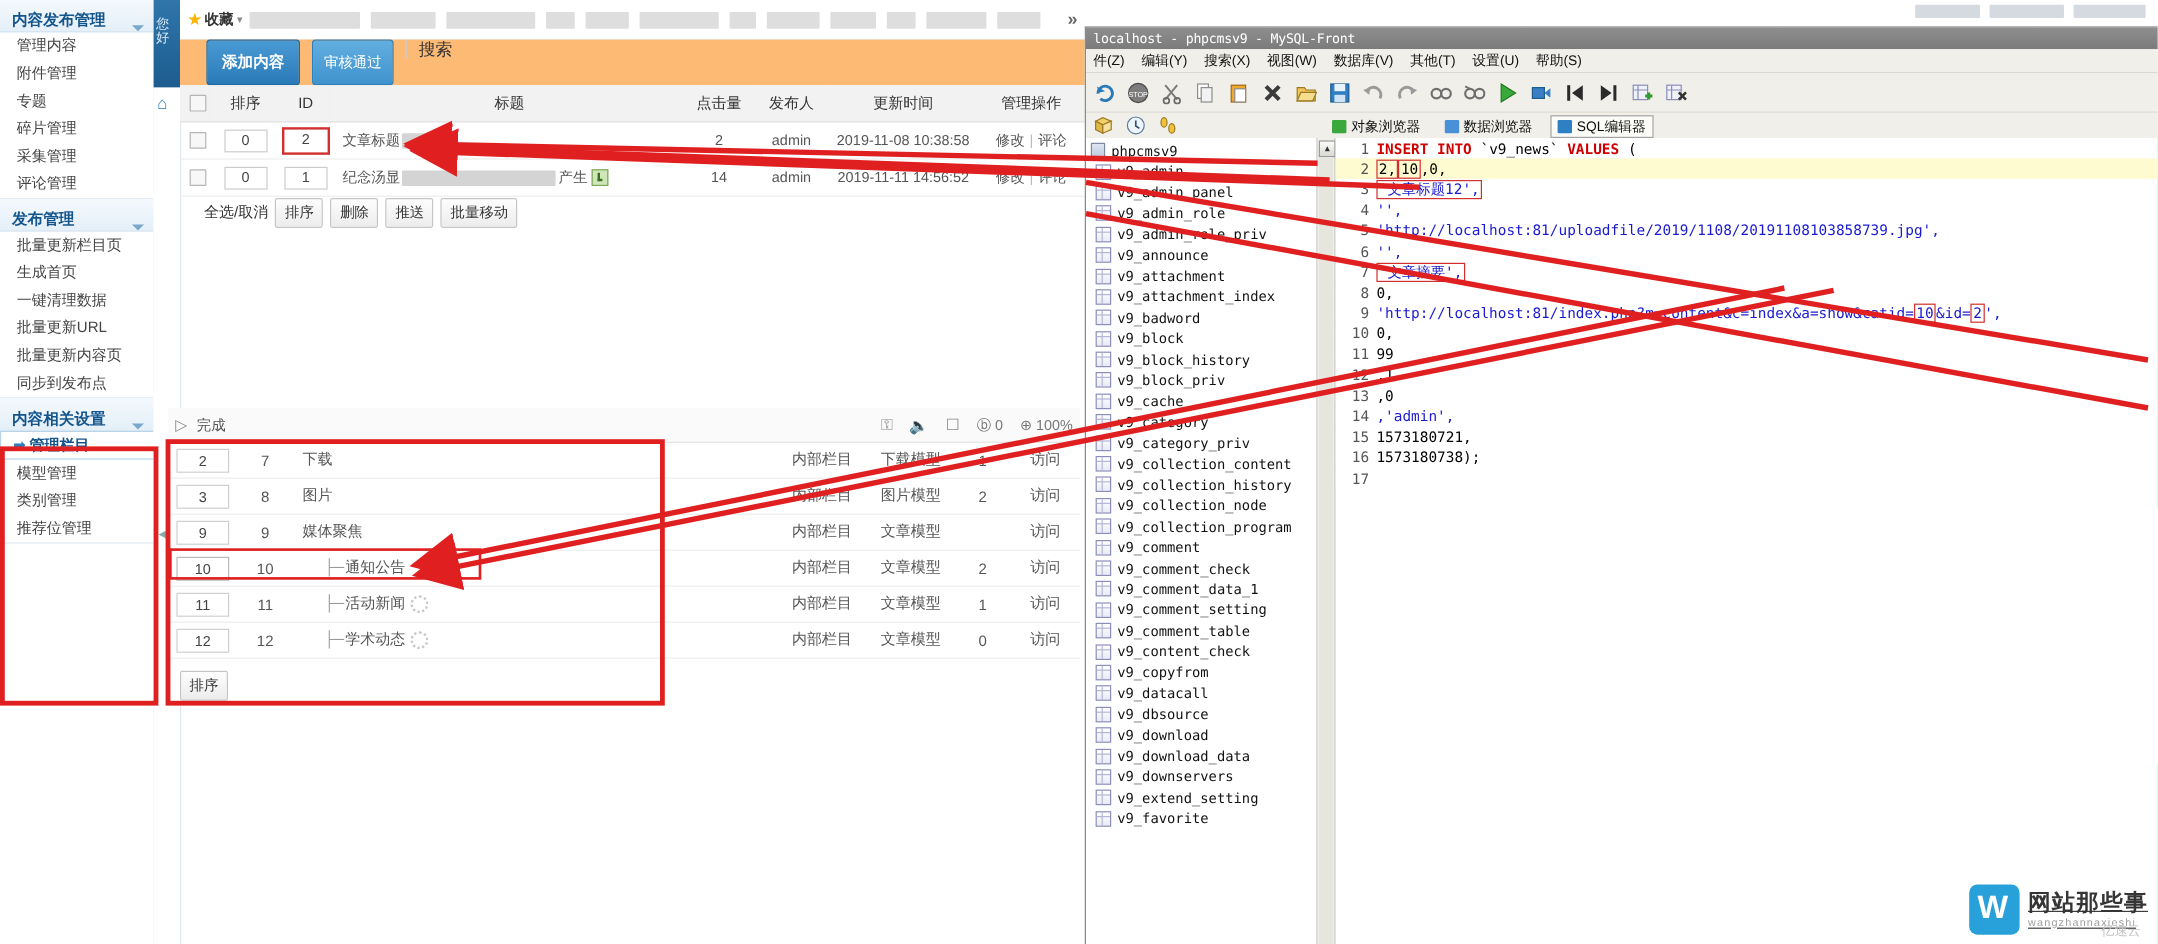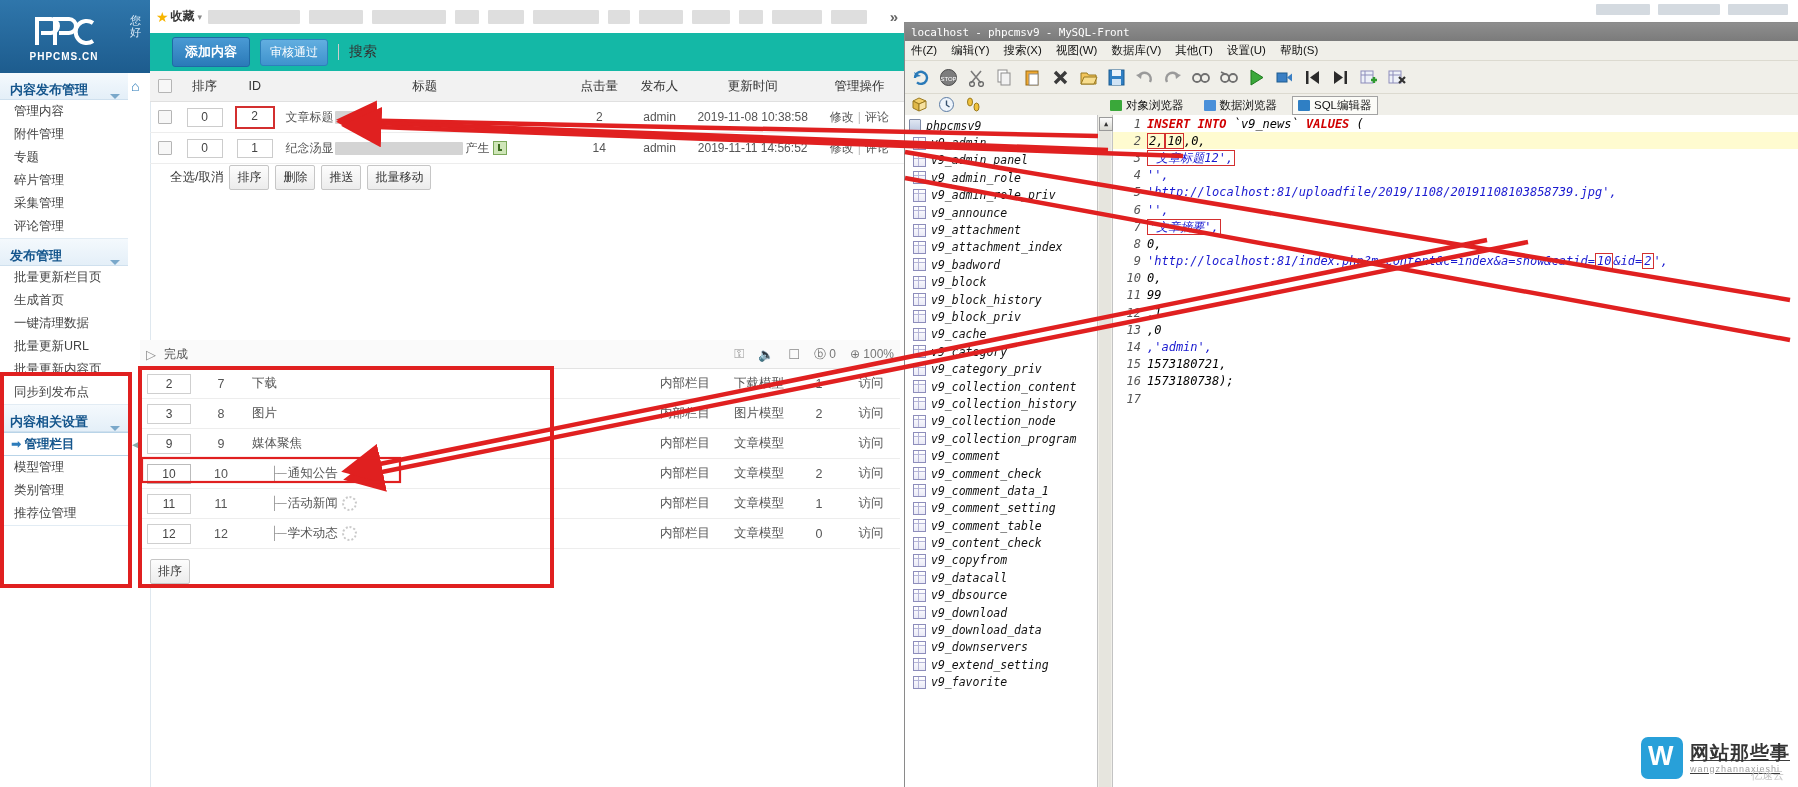--- a/index.html
+++ b/index.html
@@ -30,21 +30,21 @@
   #phpcms-main{position:absolute;left:128px;top:0;width:776px;height:787px;background:#fff;}
   #greet-strip{position:absolute;left:0;top:0;width:22px;height:73px;background:linear-gradient(#2f76ab,#1d5c8e);color:#cfe4f5;font-size:11px;}
   #greet-text{position:absolute;left:2px;top:14px;width:20px;color:#dbeaf7;font-size:11px;line-height:12px;}
   #fav-bar{position:absolute;left:22px;top:0;right:0;height:33px;background:#fff;border-bottom:1px solid #dcdcdc;display:flex;align-items:center;padding-left:6px;}
   #fav-bar .star{color:#f7b500;font-size:14px;margin-right:2px;}
   #fav-bar .fav-label{font-size:12px;color:#333;font-weight:bold;}
   #fav-bar .fav-caret{margin:0 6px 0 3px;color:#888;font-size:9px;}
   .blur-chip{height:14px;background:#d8d8d8;border-radius:1px;margin-right:9px;opacity:.85;}
   #fav-more{position:absolute;right:6px;top:8px;color:#666;font-size:15px;font-weight:bold;}
 
-  #toolbar-row{position:absolute;left:22px;top:33px;right:0;height:38px;display:flex;align-items:center;padding-left:22px;background:#14b8a6;}
+  #toolbar-row{position:absolute;left:22px;top:33px;right:0;height:38px;display:flex;padding-left:22px;background:#fdba74;}
   .btn-primary{background:linear-gradient(#4a9ad4,#2a7ab8);border:1px solid #1f6aa5;color:#fff;font-weight:bold;
     font-size:13px;border-radius:3px;padding:5px 12px;cursor:pointer;}
   .btn-second{background:linear-gradient(#62aee0,#3f93cd);border:1px solid #2d80bb;color:#fff;
     font-size:12px;border-radius:3px;padding:4px 9px;margin-left:10px;cursor:pointer;}
   .tool-sep{width:1px;height:16px;background:#ccc;margin:0 10px;}
   .tool-link{font-size:14px;color:#333;cursor:pointer;}
 
   #home-col{position:absolute;left:0;top:73px;width:22px;bottom:0;background:#fff;border-right:1px solid #dfe8ef;}
   #home-icon{position:absolute;left:3px;top:5px;color:#2a7ab8;font-size:14px;}
   #left-collapse{position:absolute;left:4px;top:365px;color:#8aa;font-size:11px;cursor:pointer;}
@@ -93,21 +93,21 @@
   #mf-menu span{cursor:pointer;}
   #mf-toolbar{height:32px;background:#f0efe9;border-bottom:1px solid #dcdad0;display:flex;align-items:center;gap:9px;padding-left:6px;}
   #mf-toolbar2{height:22px;background:#f0efe9;border-bottom:1px solid #dcdad0;display:flex;align-items:center;gap:8px;padding-left:6px;position:relative;}
   .tb-ic{width:19px;height:19px;display:inline-block;position:relative;cursor:pointer;}
   #mf-tabs{position:absolute;left:200px;display:flex;align-items:center;gap:10px;font-size:11.5px;
     font-family:"Liberation Sans",sans-serif;color:#111;}
   .mf-tab{display:flex;align-items:center;gap:4px;padding:1px 5px;cursor:pointer;}
   .mf-tab.sel{border:1px solid #a3a3a3;background:#fbfbf7;}
   .tabdot{width:12px;height:11px;display:inline-block;border-radius:1px;}
 
-  #mf-body{position:absolute;left:0;top:92px;right:0;bottom:0;display:flex;background:#86efac;font-style:italic;}
+  #mf-body{position:absolute;left:0;top:92px;right:0;bottom:0;display:flex;background:#86efac;}
   #mf-tree{width:192px;background:#fff;border-right:1px solid #c3c3c3;overflow:hidden;padding-top:2px;}
   .tree-row{height:17.4px;display:flex;align-items:center;gap:5px;padding-left:8px;font-size:11.5px;color:#111;
     font-family:"DejaVu Sans Mono",monospace;white-space:nowrap;cursor:pointer;}
   .tree-row.dbroot{padding-left:4px;font-weight:normal;}
   .tbl-ic{width:11px;height:11px;border:1px solid #8d8dbb;background:
     linear-gradient(#fff,#eaeaf6);display:inline-block;position:relative;flex:none;}
   .tbl-ic:before{content:"";position:absolute;left:0;right:0;top:3px;height:1px;background:#b6b6d8;}
   .tbl-ic:after{content:"";position:absolute;top:0;bottom:0;left:4px;width:1px;background:#b6b6d8;}
   .db-ic{width:10px;height:12px;display:inline-block;background:linear-gradient(#dfe6f2,#b9c6de);
     border:1px solid #7d8aa5;border-radius:1px;flex:none;}
@@ -141,30 +141,20 @@
   #wm2{position:absolute;right:14px;bottom:4px;font-size:11px;color:#c4c4c4;}
   #topright-blur{position:absolute;right:0;top:0;width:210px;height:20px;}
   .tr-chip{position:absolute;height:11px;background:#cfd6dd;opacity:.9;border-radius:1px;}
 </style>
 </head>
 <body>
 
 <div class="root">
 
   <div id="phpcms-sidebar">
-    <div id="pc-logo">
-      <svg width="70" height="38" viewBox="0 0 70 38">
-        <g fill="none" stroke="#ffffff" stroke-width="4">
-          <path d="M8 34 V8 h14 a7 7 0 0 1 0 14 H12"></path>
-          <path d="M26 34 V8 h14 a7 7 0 0 1 0 14 H30"></path>
-          <path d="M64 12 a11 11 0 1 0 0 18"></path>
-        </g>
-      </svg>
-      <div class="logo-text">PHPCMS.CN</div>
-    </div>
     <div id="sidebar-groups">
         <div class="sb-group">
           <div class="sb-group-head">
             <span>内容发布管理</span>
             <span class="caret"></span>
           </div>
           <div class="sb-item"><span>管理内容</span></div>
           <div class="sb-item"><span>附件管理</span></div>
           <div class="sb-item"><span>专题</span></div>
           <div class="sb-item"><span>碎片管理</span></div>

